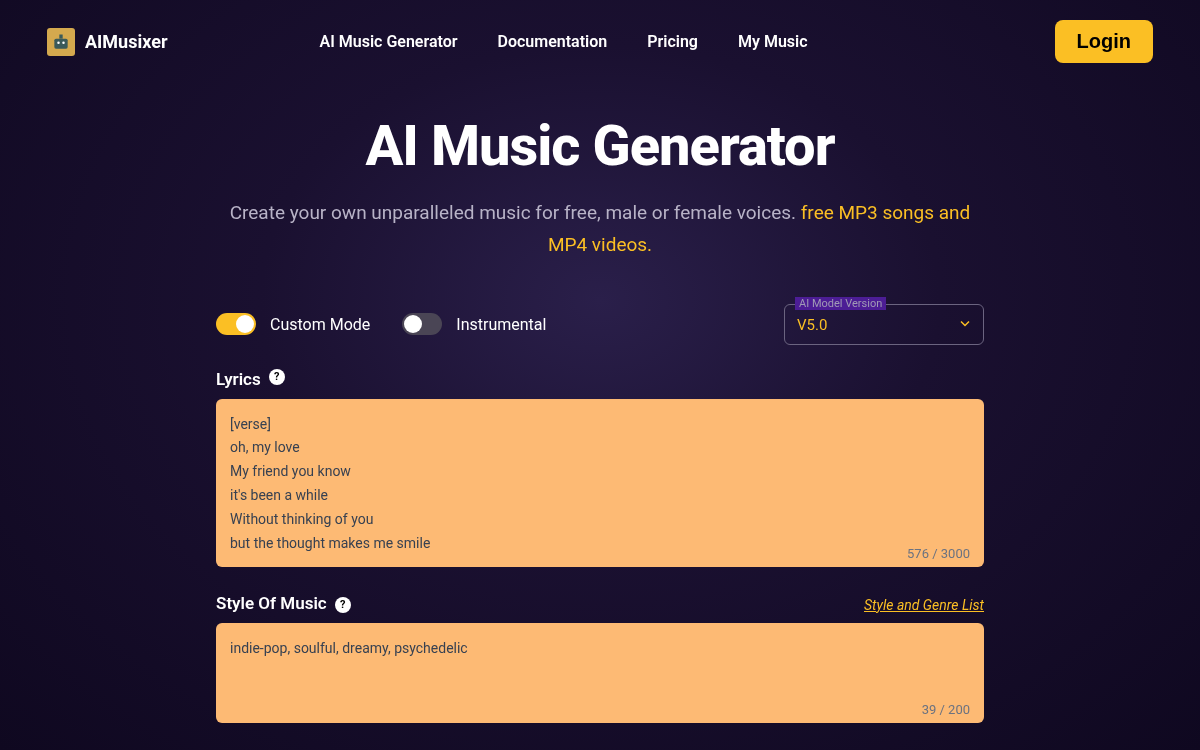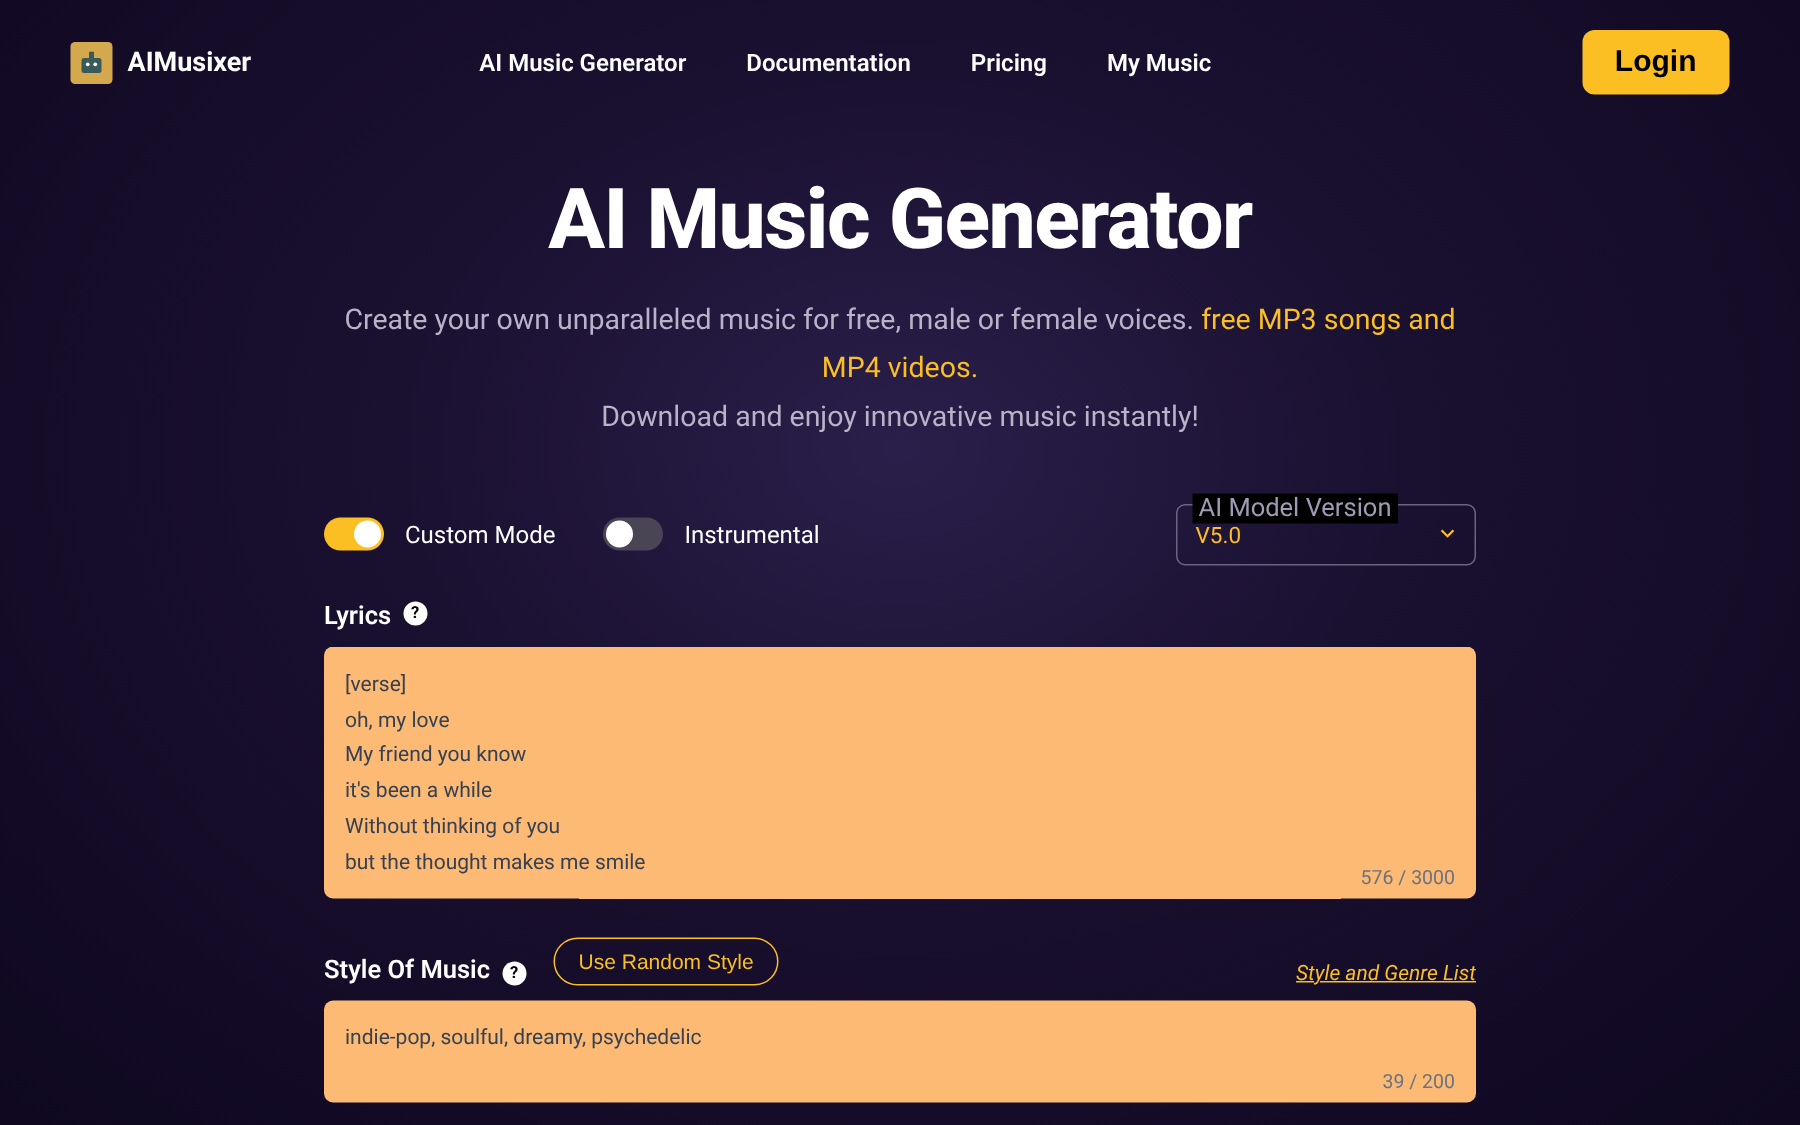--- a/index.html
+++ b/index.html
@@ -115,23 +115,23 @@
   border: 1px solid #6b6480;
   border-radius: 6px;
   padding: 10px 40px 10px 12px;
   width: 200px;
   cursor: pointer;
 }
 .model-select-label {
   position: absolute;
   top: -8px;
   left: 10px;
-  background: #000000;
+  background: #4c1d95;
   padding: 0 4px;
-  font-size: 17px;
+  font-size: 11px;
   color: #a09ab5;
   text-align: center;
 }
 .model-select-value {
   color: #fbbf24;
   font-size: 15px;
 }
 .model-select-chevron {
   position: absolute;
   right: 12px;
@@ -170,21 +170,21 @@
   border: none;
   border-radius: 6px;
   padding: 14px;
   font-size: 14px;
   color: #374151;
   resize: none;
   font-family: inherit;
   line-height: 1.7;
 }
 .textarea.lyrics { height: 168px; }
-.textarea.style { height: 68px; }
+.textarea.style { height: 100px; }
 .char-count {
   position: absolute;
   bottom: 10px;
   right: 14px;
   font-size: 13px;
   color: #6b7280;
 }
 .style-row {
   display: flex;
   align-items: flex-end;
@@ -234,21 +234,20 @@
     <span class="nav-item">My Music</span>
   </div>
   <button class="login-btn">Login</button>
 </div>
 
 <div class="main">
   <h1 class="hero-title">AI Music Generator</h1>
   <p class="hero-subtitle">
     <span>Create your own unparalleled music for free, male or female voices. </span><span class="highlight">free MP3 songs and MP4 videos.</span>
   </p>
-  <p class="hero-subtitle">Download and enjoy innovative music instantly!</p>
 
   <div class="controls-row">
     <div class="toggle on">
         <div class="toggle-knob"></div>
       </div>
     <span class="toggle-label">Custom Mode</span>
     <div class="toggle off">
         <div class="toggle-knob"></div>
       </div>
     <span class="toggle-label">Instrumental</span>
@@ -274,21 +273,20 @@
 My friend you know
 it's been a while
 Without thinking of you
 but the thought makes me smile</textarea>
     <span class="char-count">576 / 3000</span>
   </div>
 
   <div class="style-row">
     <span class="section-label">Style Of Music</span>
     <span class="help-icon">?</span>
-    <button class="random-style-btn">Use Random Style</button>
     <a class="genre-link">Style and Genre List</a>
   </div>
   <div class="textarea-wrap">
     <textarea class="textarea style" style="">indie-pop, soulful, dreamy, psychedelic</textarea>
     <span class="char-count">39 / 200</span>
   </div>
 
 </div>
 
 </body></html>

